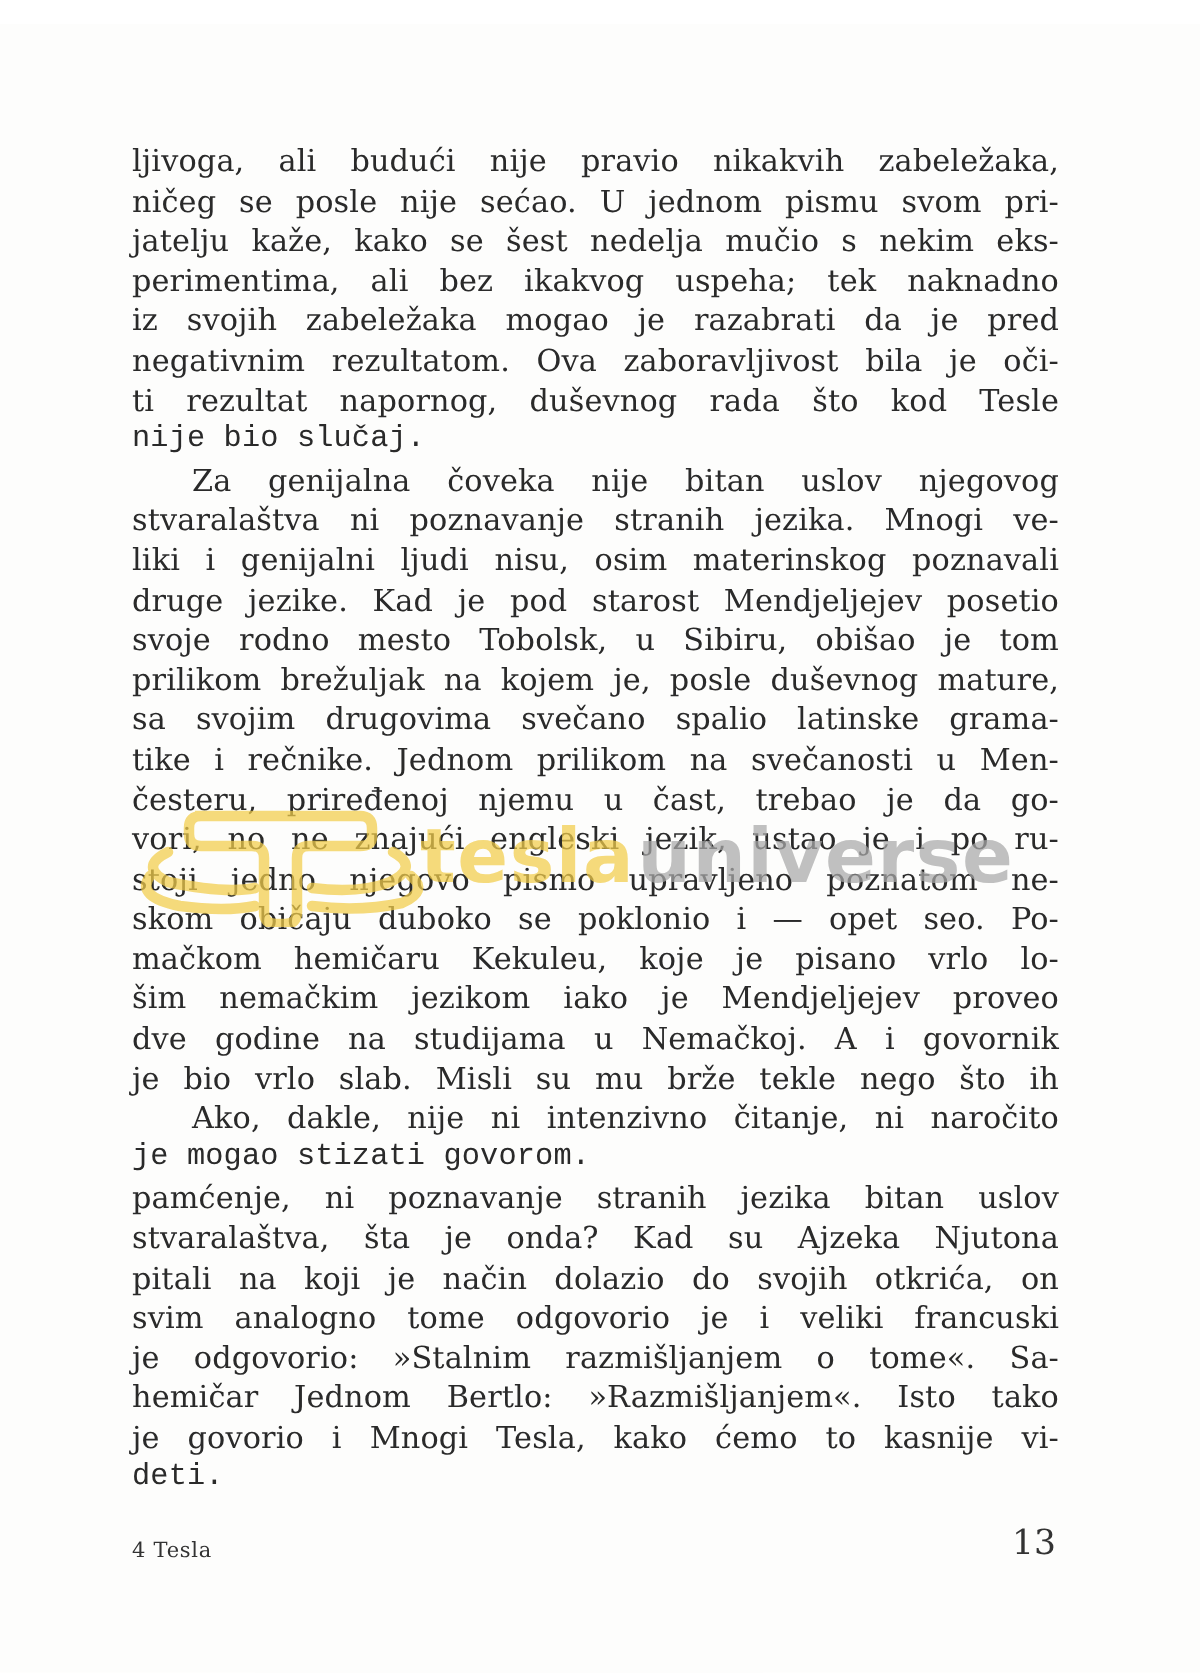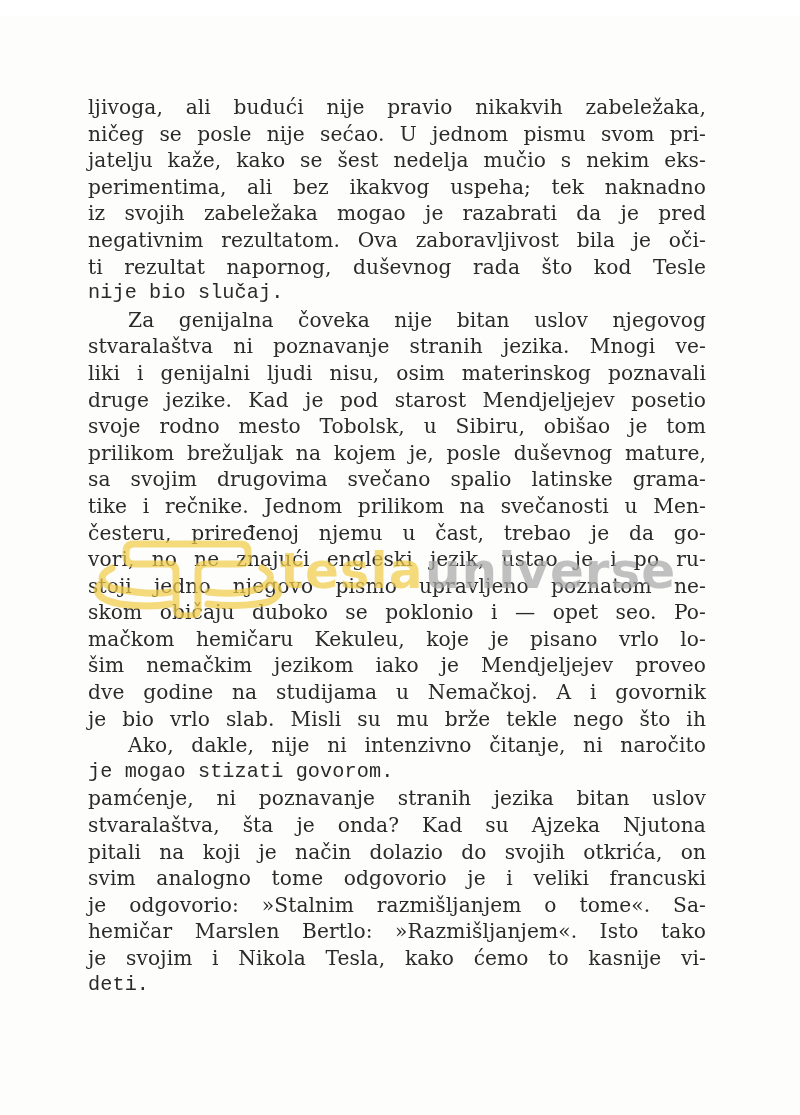--- a/index.html
+++ b/index.html
@@ -116,34 +116,38 @@
     <span class="line">dve godine na studijama u Nemačkoj. A i govornik</span>
     <span class="line">je bio vrlo slab. Misli su mu brže tekle nego što ih</span>
     <span class="line indent">Ako, dakle, nije ni intenzivno čitanje, ni naročito</span>
 
     <span class="line last">je mogao stizati govorom.</span>
     <span class="line">pamćenje, ni poznavanje stranih jezika bitan uslov</span>
     <span class="line">stvaralaštva, šta je onda? Kad su Ajzeka Njutona</span>
     <span class="line">pitali na koji je način dolazio do svojih otkrića, on</span>
     <span class="line">svim analogno tome odgovorio je i veliki francuski</span>
     <span class="line">je odgovorio: »Stalnim razmišljanjem o tome«. Sa-</span>
-    <span class="line">hemičar Marslen Bertlo: »Razmišljanjem«. Isto tako</span>
-    <span class="line">je svojim i Nikola Tesla, kako ćemo to kasnije vi-</span>
+    <span class="line">hemičar Jednom Bertlo: »Razmišljanjem«. Isto tako</span>
+    <span class="line">je govorio i Mnogi Tesla, kako ćemo to kasnije vi-</span>
     <span class="line last">deti.</span>
   </div>
 
   <div class="watermark">
     <svg width="640" height="80" viewBox="0 0 640 80">
 
       <g fill="none" stroke="#f2cd4a" stroke-width="7" stroke-linecap="round">
         <path d="M40 6 H150 Q158 6 158 14 V20 Q158 26 150 26 H116 Q108 26 108 34 V70 Q108 78 100 78 H94 Q86 78 86 70 V34 Q86 26 78 26 H44 Q36 26 36 18 V14 Q36 6 44 6 Z"></path>
         <path d="M22 30 Q2 40 22 50 Q60 58 80 54"></path>
         <path d="M10 46 Q0 60 30 66 Q60 70 80 66"></path>
         <path d="M118 54 Q150 58 170 50 Q190 40 172 30"></path>
         <path d="M118 66 Q150 70 178 64 Q196 56 184 46"></path>
       </g>
       <text x="190" y="50" class="wm-text-tesla" fill="#f2cd4a">tesla</text>
       <text x="335" y="50" class="wm-text-universe" fill="#a9a9a9">universe</text>
     </svg>
   </div>
 
+  <div class="footer">
+    <span class="footer-sig">4 Tesla</span>
+    <span class="page-number">13</span>
+  </div>
 
 </div>
 
 </body></html>

